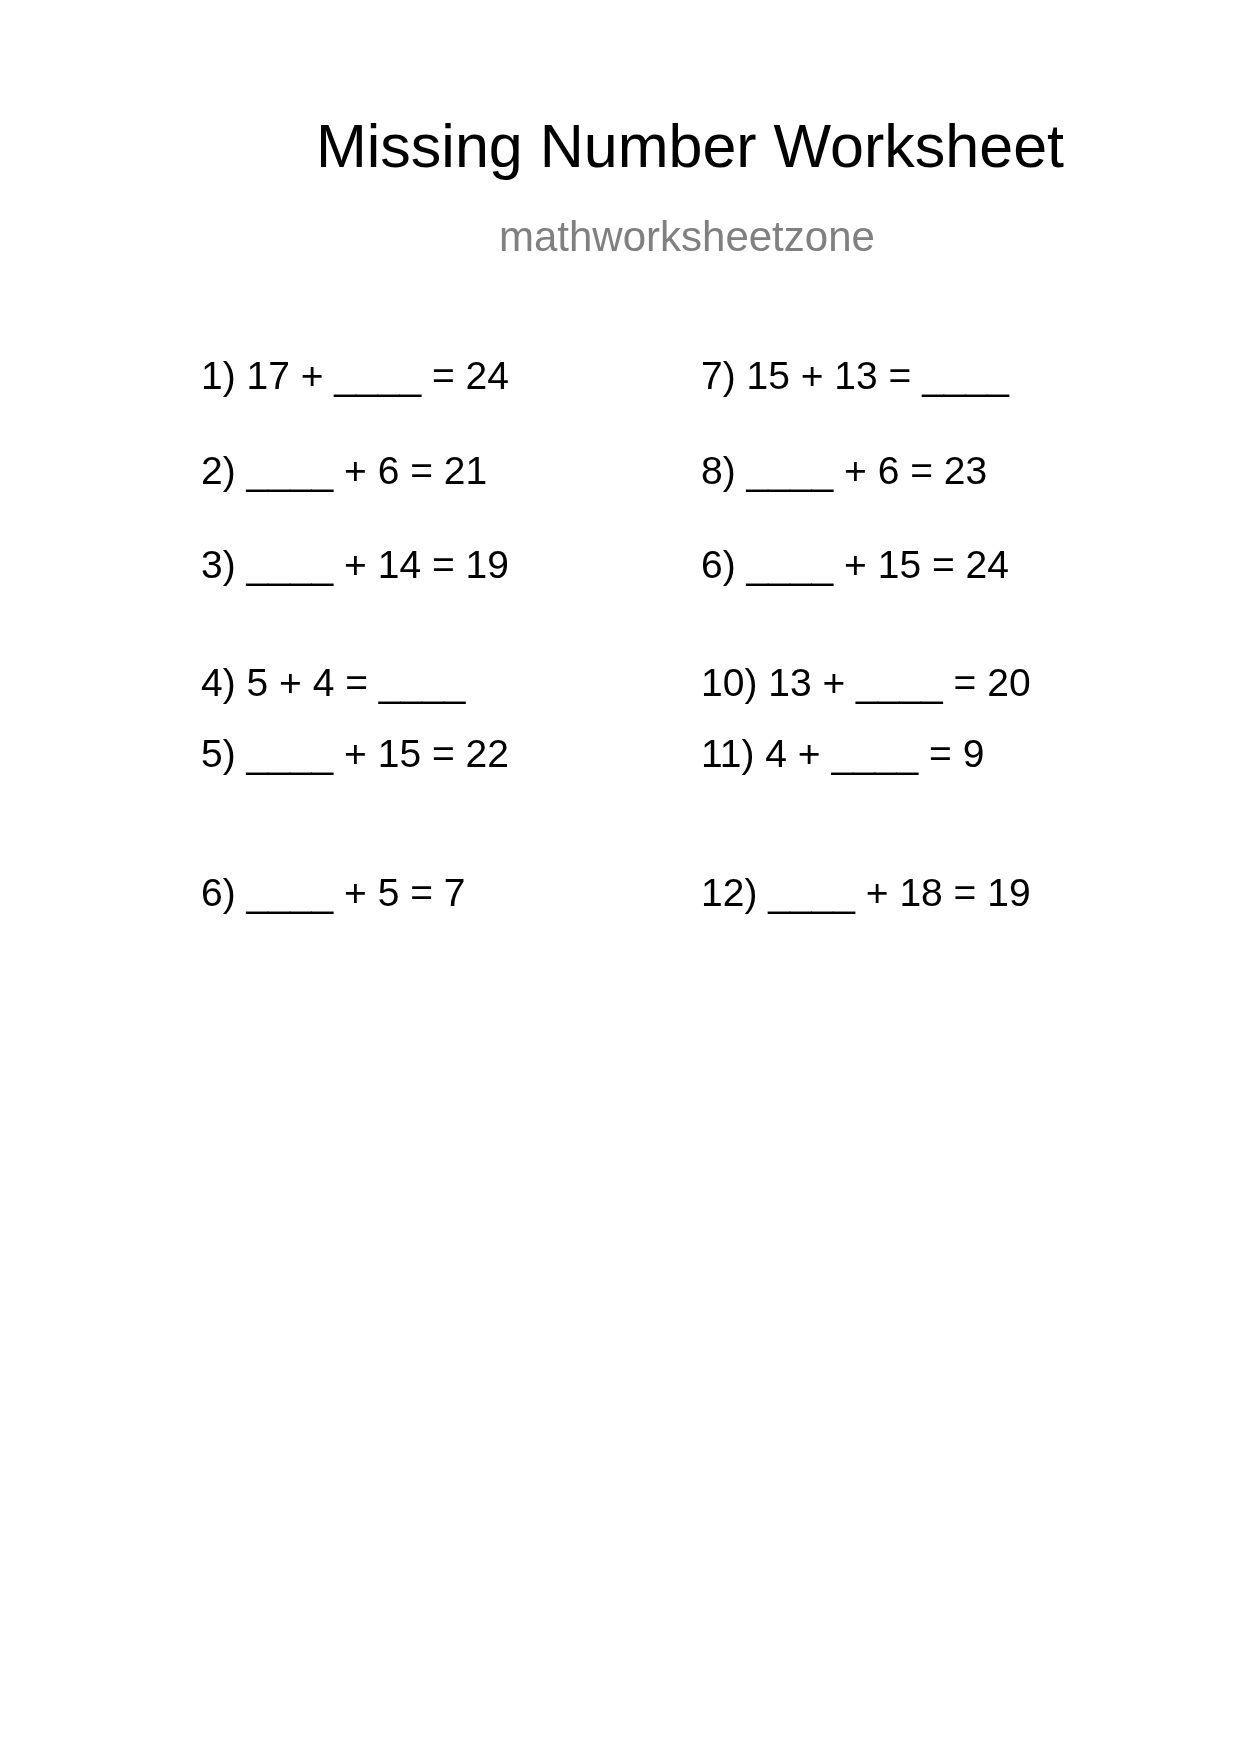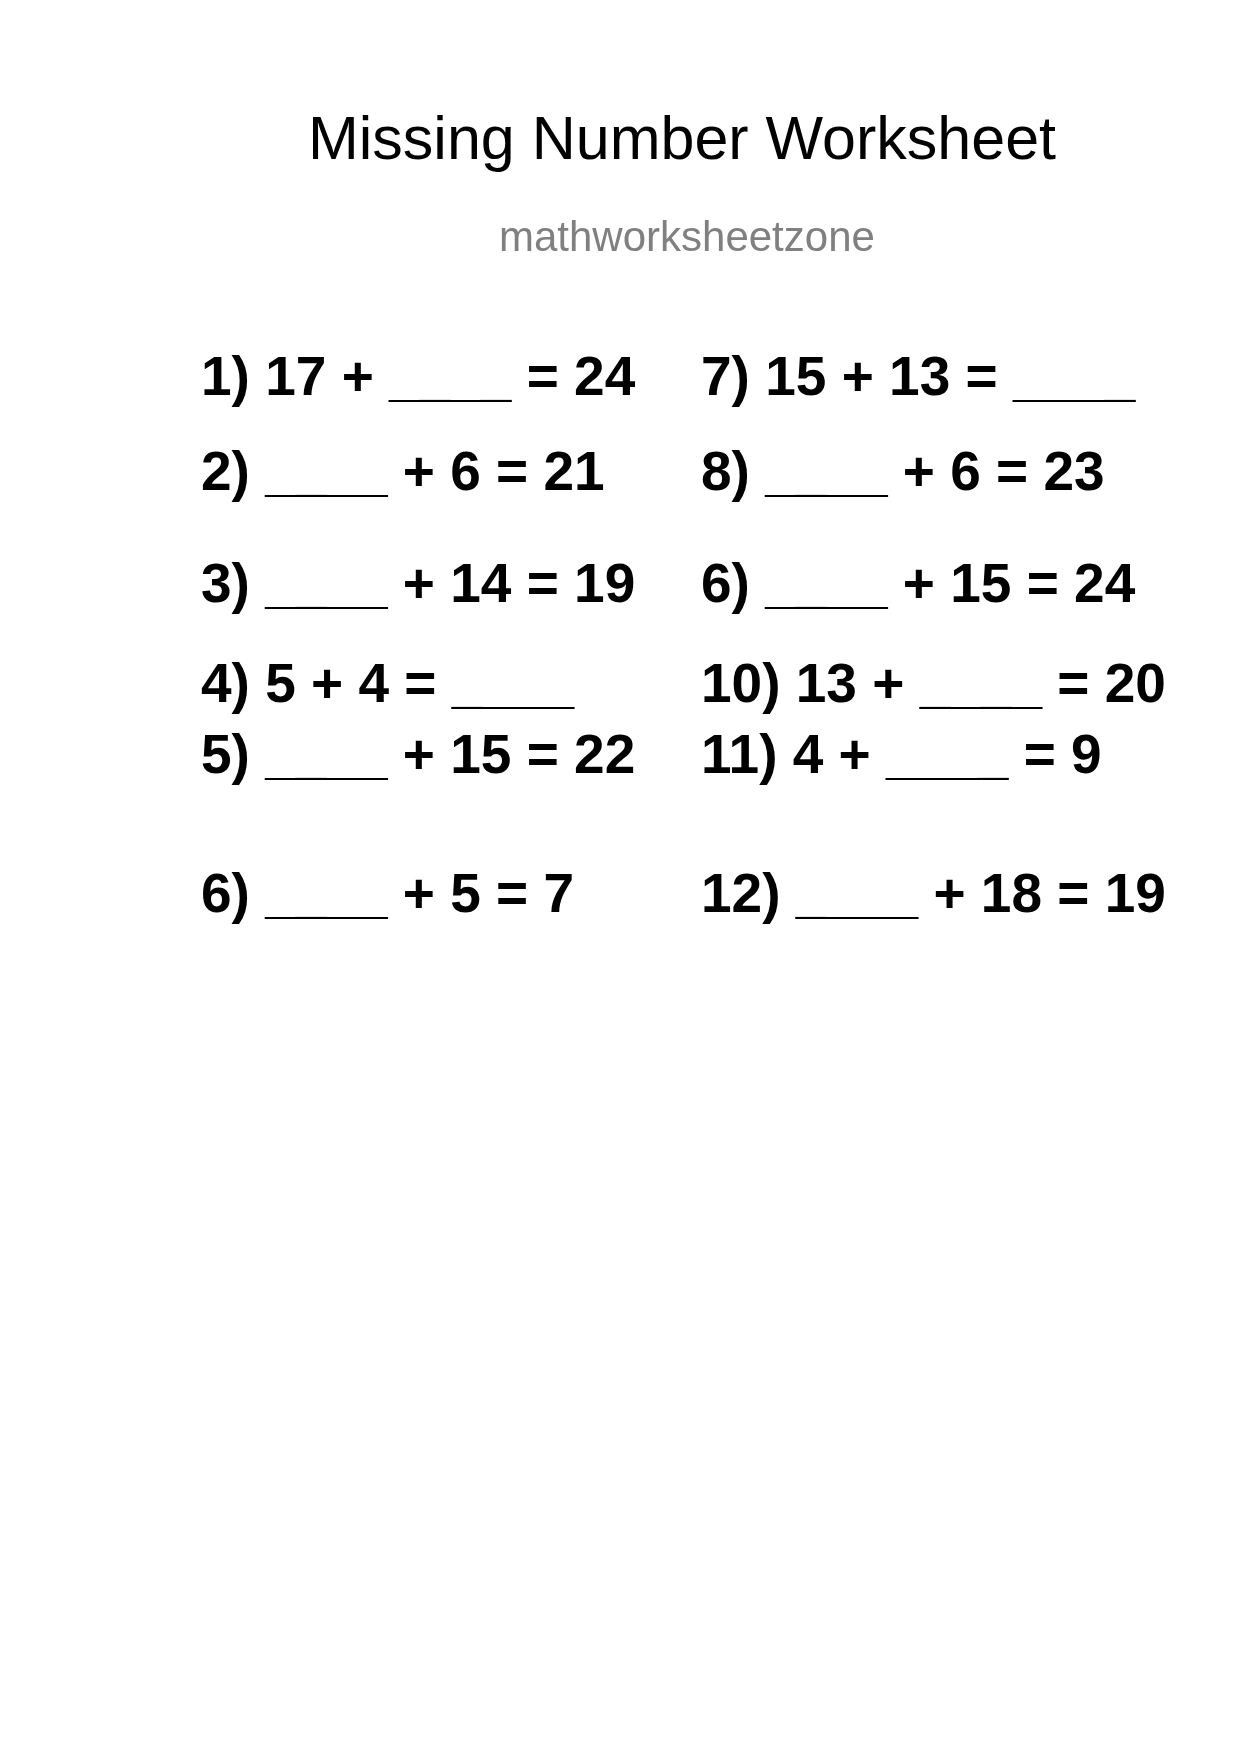--- a/index.html
+++ b/index.html
@@ -16,46 +16,45 @@
       color: #000000;
     }
     .title {
       position: absolute;
       left: 300px;
       top: 95px;
       font-size: 61px;
       line-height: 70px;
       white-space: nowrap;
       color: #000000;
-      margin: 8px;
+      margin: 16px;
       font-weight: normal;
     }
     .subtitle {
       position: absolute;
       left: 499px;
       top: 181px;
       font-size: 42px;
       line-height: 50px;
       white-space: nowrap;
       color: #808080;
       margin-top: 31px;
     }
     .problem {
       position: absolute;
-      font-size: 55px;
+      font-size: 39px;
       line-height: 54px;
       white-space: pre;
       color: #000000;
-      font-weight: bold;
     }
     .col-left { left: 201px; }
     .col-right { left: 701px; }
     .row-0 { top: 349px; }
     .row-1 { top: 444px; }
-    .row-2 { top: 556px; }
+    .row-2 { top: 538px; }
     .row-3 { top: 656px; }
     .row-4 { top: 727px; }
     .row-5 { top: 822px; margin-top: 44px; }
   </style>
 </head>
 <body>
 
 <h1 class="title">Missing Number Worksheet</h1>
 <div class="subtitle">mathworksheetzone</div>
 

